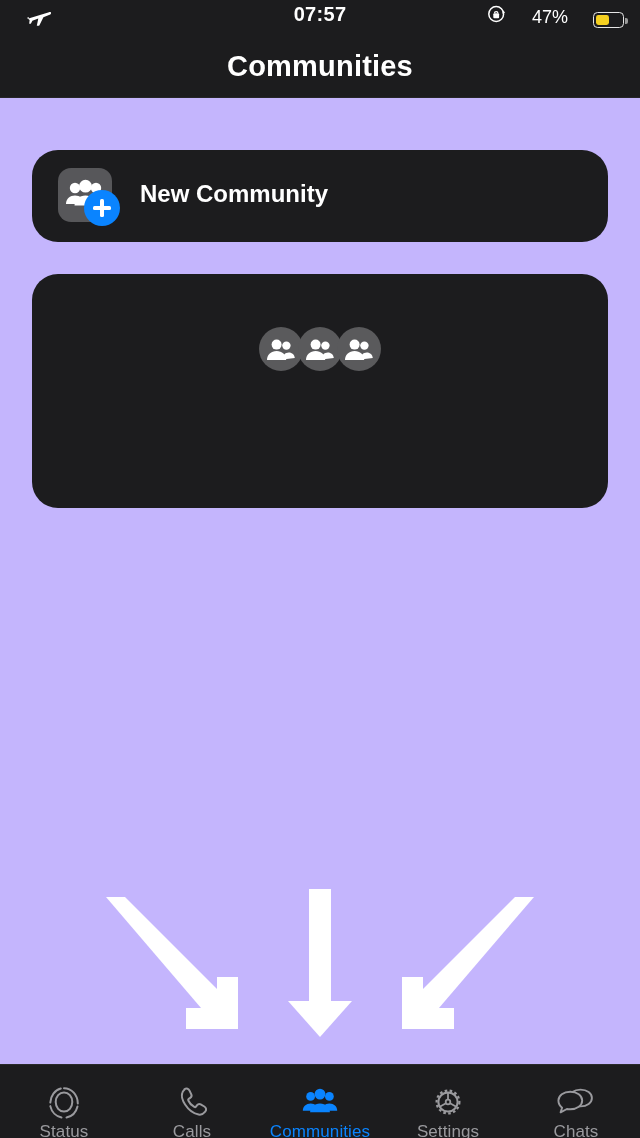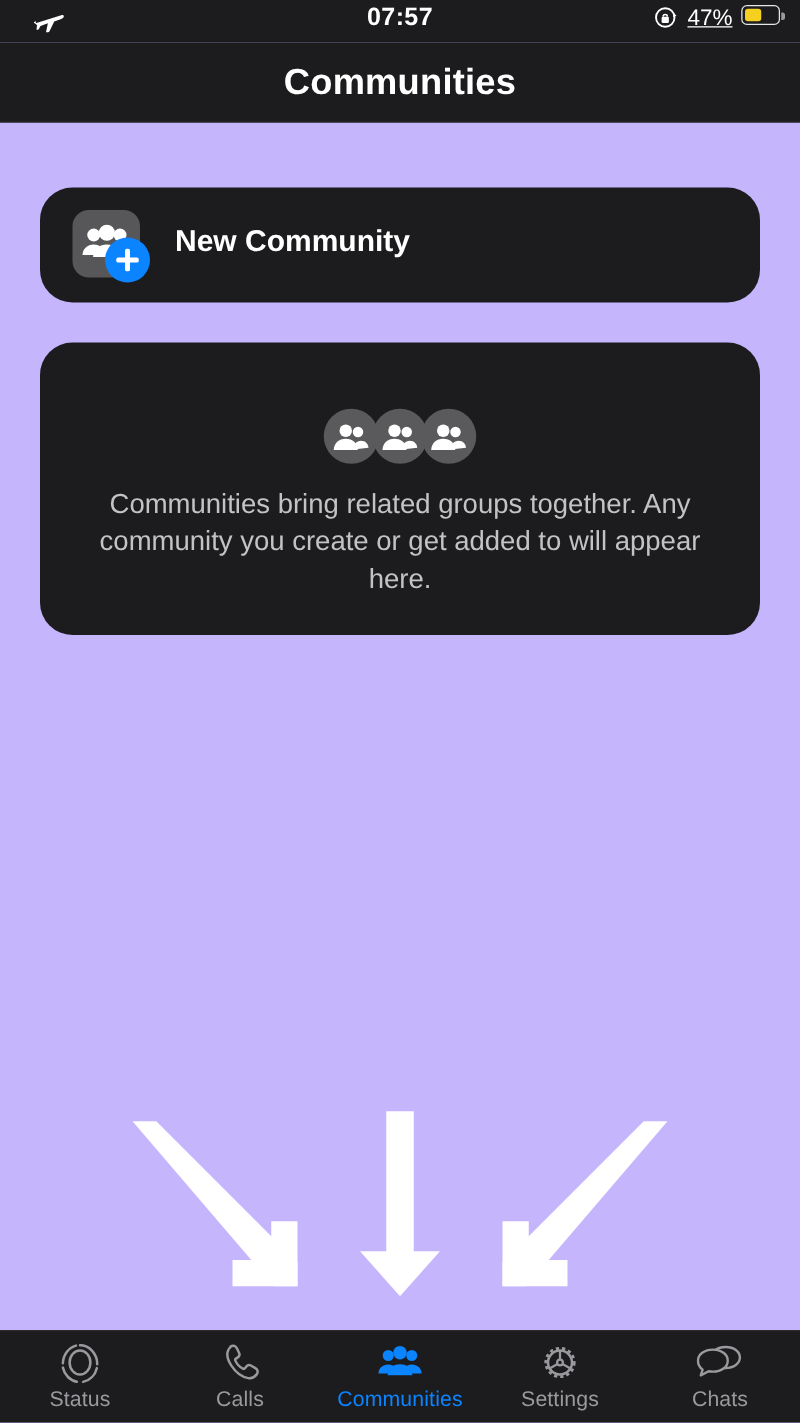--- a/index.html
+++ b/index.html
@@ -66,23 +66,22 @@
     font-size: 20px;
     font-weight: bold;
     letter-spacing: 0.3px;
     color: #ffffff;
   }
   .sb-right {
     position: absolute;
     right: 16px;
     top: 4px;
     display: flex;
-    align-items: flex-start;
-    gap: 7px;
-    text-decoration: underline;
+    align-items: flex-end;
+    gap: 25px;
   }
   .sb-right .pct {
     font-size: 18px;
     font-weight: 500;
     color: #ffffff;
   }
   .battery {
     position: relative;
     width: 31px;
     height: 16px;
@@ -255,21 +254,21 @@
     z-index: 7;
     display: flex;
   }
   .tab {
     flex: 1 1 0;
     position: relative;
     display: flex;
     flex-direction: column;
     align-items: center;
     justify-content: flex-start;
-    padding-top: 8px;
+    padding-top: 20px;
   }
   .tab .ti {
     height: 34px;
     display: flex;
     align-items: center;
     justify-content: center;
   }
   .tab .tl {
     margin-top: 3px;
     font-size: 17px;
@@ -353,21 +352,20 @@
       </div>
       <div class="avatar">
         <svg width="44" height="44" viewBox="0 0 44 44">
           <circle cx="17.6" cy="17.6" r="5" fill="#ffffff"></circle>
           <circle cx="27.4" cy="18.6" r="4.2" fill="#ffffff"></circle>
           <path d="M23.5 32.5 c0-4.2 2.6-7 6.4-7 c3.2 0 5.6 2.2 5.9 5.6 z" fill="#ffffff"></path>
           <path d="M8 33 c0-5.4 4.2-9 9.6-9 c5.4 0 9.6 3.6 9.6 9 z" fill="#ffffff"></path>
         </svg>
       </div>
     </div>
-    <div class="info-text">Communities bring related groups together. Any community you create or get added to will appear here.</div>
   </div>
 
   <svg class="arrows" viewBox="0 0 640 1138">
     <g>
       <polygon points="106,897 125,897 238,1010 238,1029 219,1029" fill="#ffffff"></polygon>
       <polygon points="238,977 238,1029 186,1029 186,1008 217,1008 217,977" fill="#ffffff"></polygon>
     </g>
     <g>
       <rect x="309" y="889" width="22" height="126" fill="#ffffff"></rect>
       <polygon points="288,1001 352,1001 320,1037" fill="#ffffff"></polygon>

